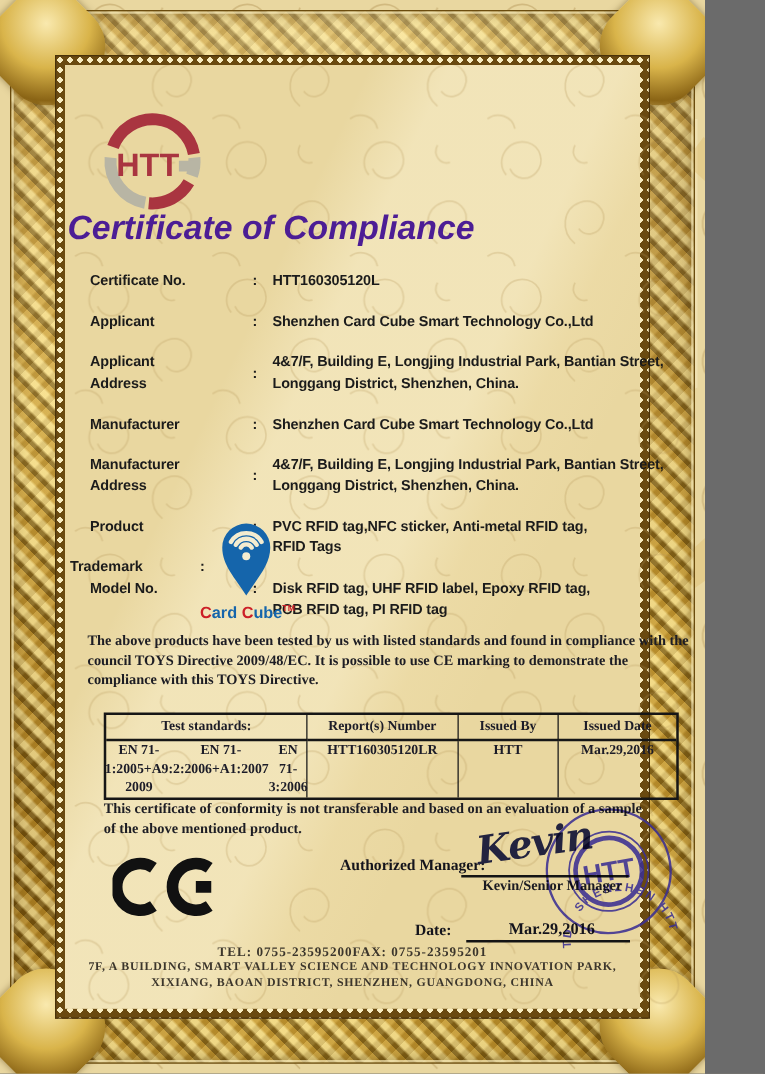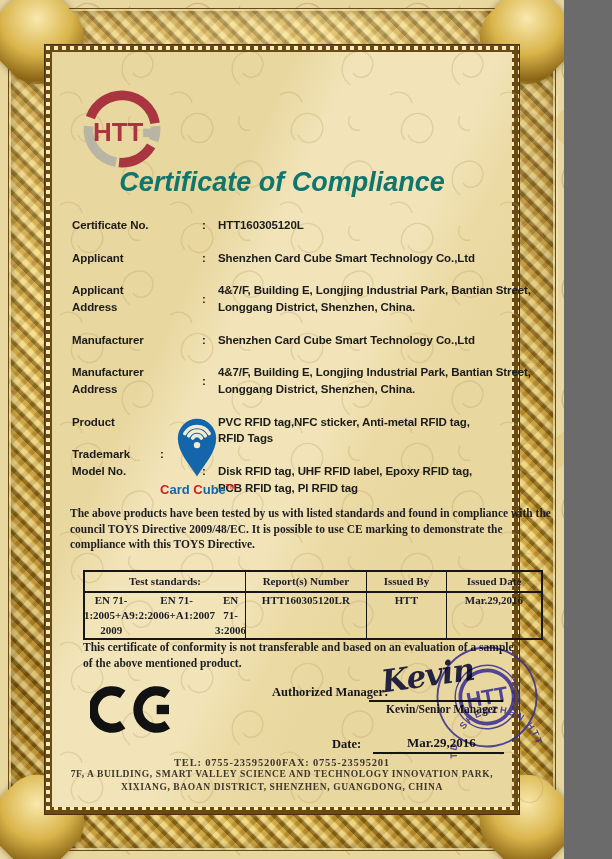--- a/index.html
+++ b/index.html
@@ -23,31 +23,31 @@
   .bead{position:absolute;inset:44px;z-index:2;background-color:#6a4a10;
     background-image:radial-gradient(circle 2.2px at 4px 4px, #f8ecc0 97%, rgba(0,0,0,0));
     background-size:8px 8px;box-shadow:inset 0 0 0 1px #4a3208;}
   .paper{position:absolute;inset:52px;z-index:2;background:#e9d7a0;
     background-image:linear-gradient(115deg, rgba(252,244,214,0) 30%, rgba(252,244,214,.45) 38%, rgba(252,244,214,.45) 55%, rgba(244,228,180,.25) 62%, rgba(0,0,0,0) 70%);}
   .paper-pattern{position:absolute;inset:52px;z-index:2;pointer-events:none;}
 
   .content{position:absolute;inset:0;z-index:3;}
   .abs{position:absolute;}
 
-  .title{left:54px;right:54px;top:168px;text-align:center;
-    font:italic bold 27px/1.1 "Liberation Sans",sans-serif;color:#0f766e;}
+  .title{left:54px;right:54px;top:168px;
+    font:italic bold 27px/1.1 "Liberation Sans",sans-serif;color:#4c1d95;}
 
   .fields{left:72px;top:217px;width:472px;display:flex;flex-direction:column;gap:16px;}
   .row{display:grid;grid-template-columns:130px 16px 1fr;
     font:bold 11.5px/1.45 "Liberation Sans",sans-serif;letter-spacing:-0.1px;color:#1b1b1b;}
   .row .colon{text-align:left;}
   .row.c-mid .colon{align-self:center;}
   .row .val div{white-space:nowrap;}
 
-  .tm-label{left:72px;top:449px;font:bold 11.5px/1 "Liberation Sans",sans-serif;color:#1b1b1b;}
+  .tm-label{left:56px;top:449px;font:bold 11.5px/1 "Liberation Sans",sans-serif;color:#1b1b1b;}
   .tm-colon{left:160px;top:449px;font:bold 11.5px/1 "Liberation Sans",sans-serif;color:#1b1b1b;}
   .tm-pin{left:170px;top:415px;}
   .tm-brand{left:136px;top:482px;width:124px;text-align:center;
     font:bold 13px/1.2 "Liberation Sans",sans-serif;color:#1565ab;}
   .tm-brand .red{color:#cc2027;}
   .tm-brand .tm-sup{font-size:7px;vertical-align:super;color:#cc2027;font-weight:bold;}
 
   .para{left:70px;top:506px;width:478px;font-family:"Liberation Serif",serif;
     font-weight:bold;font-size:11.5px;line-height:15.5px;color:#1d1d24;}
   .para div{white-space:nowrap;}

